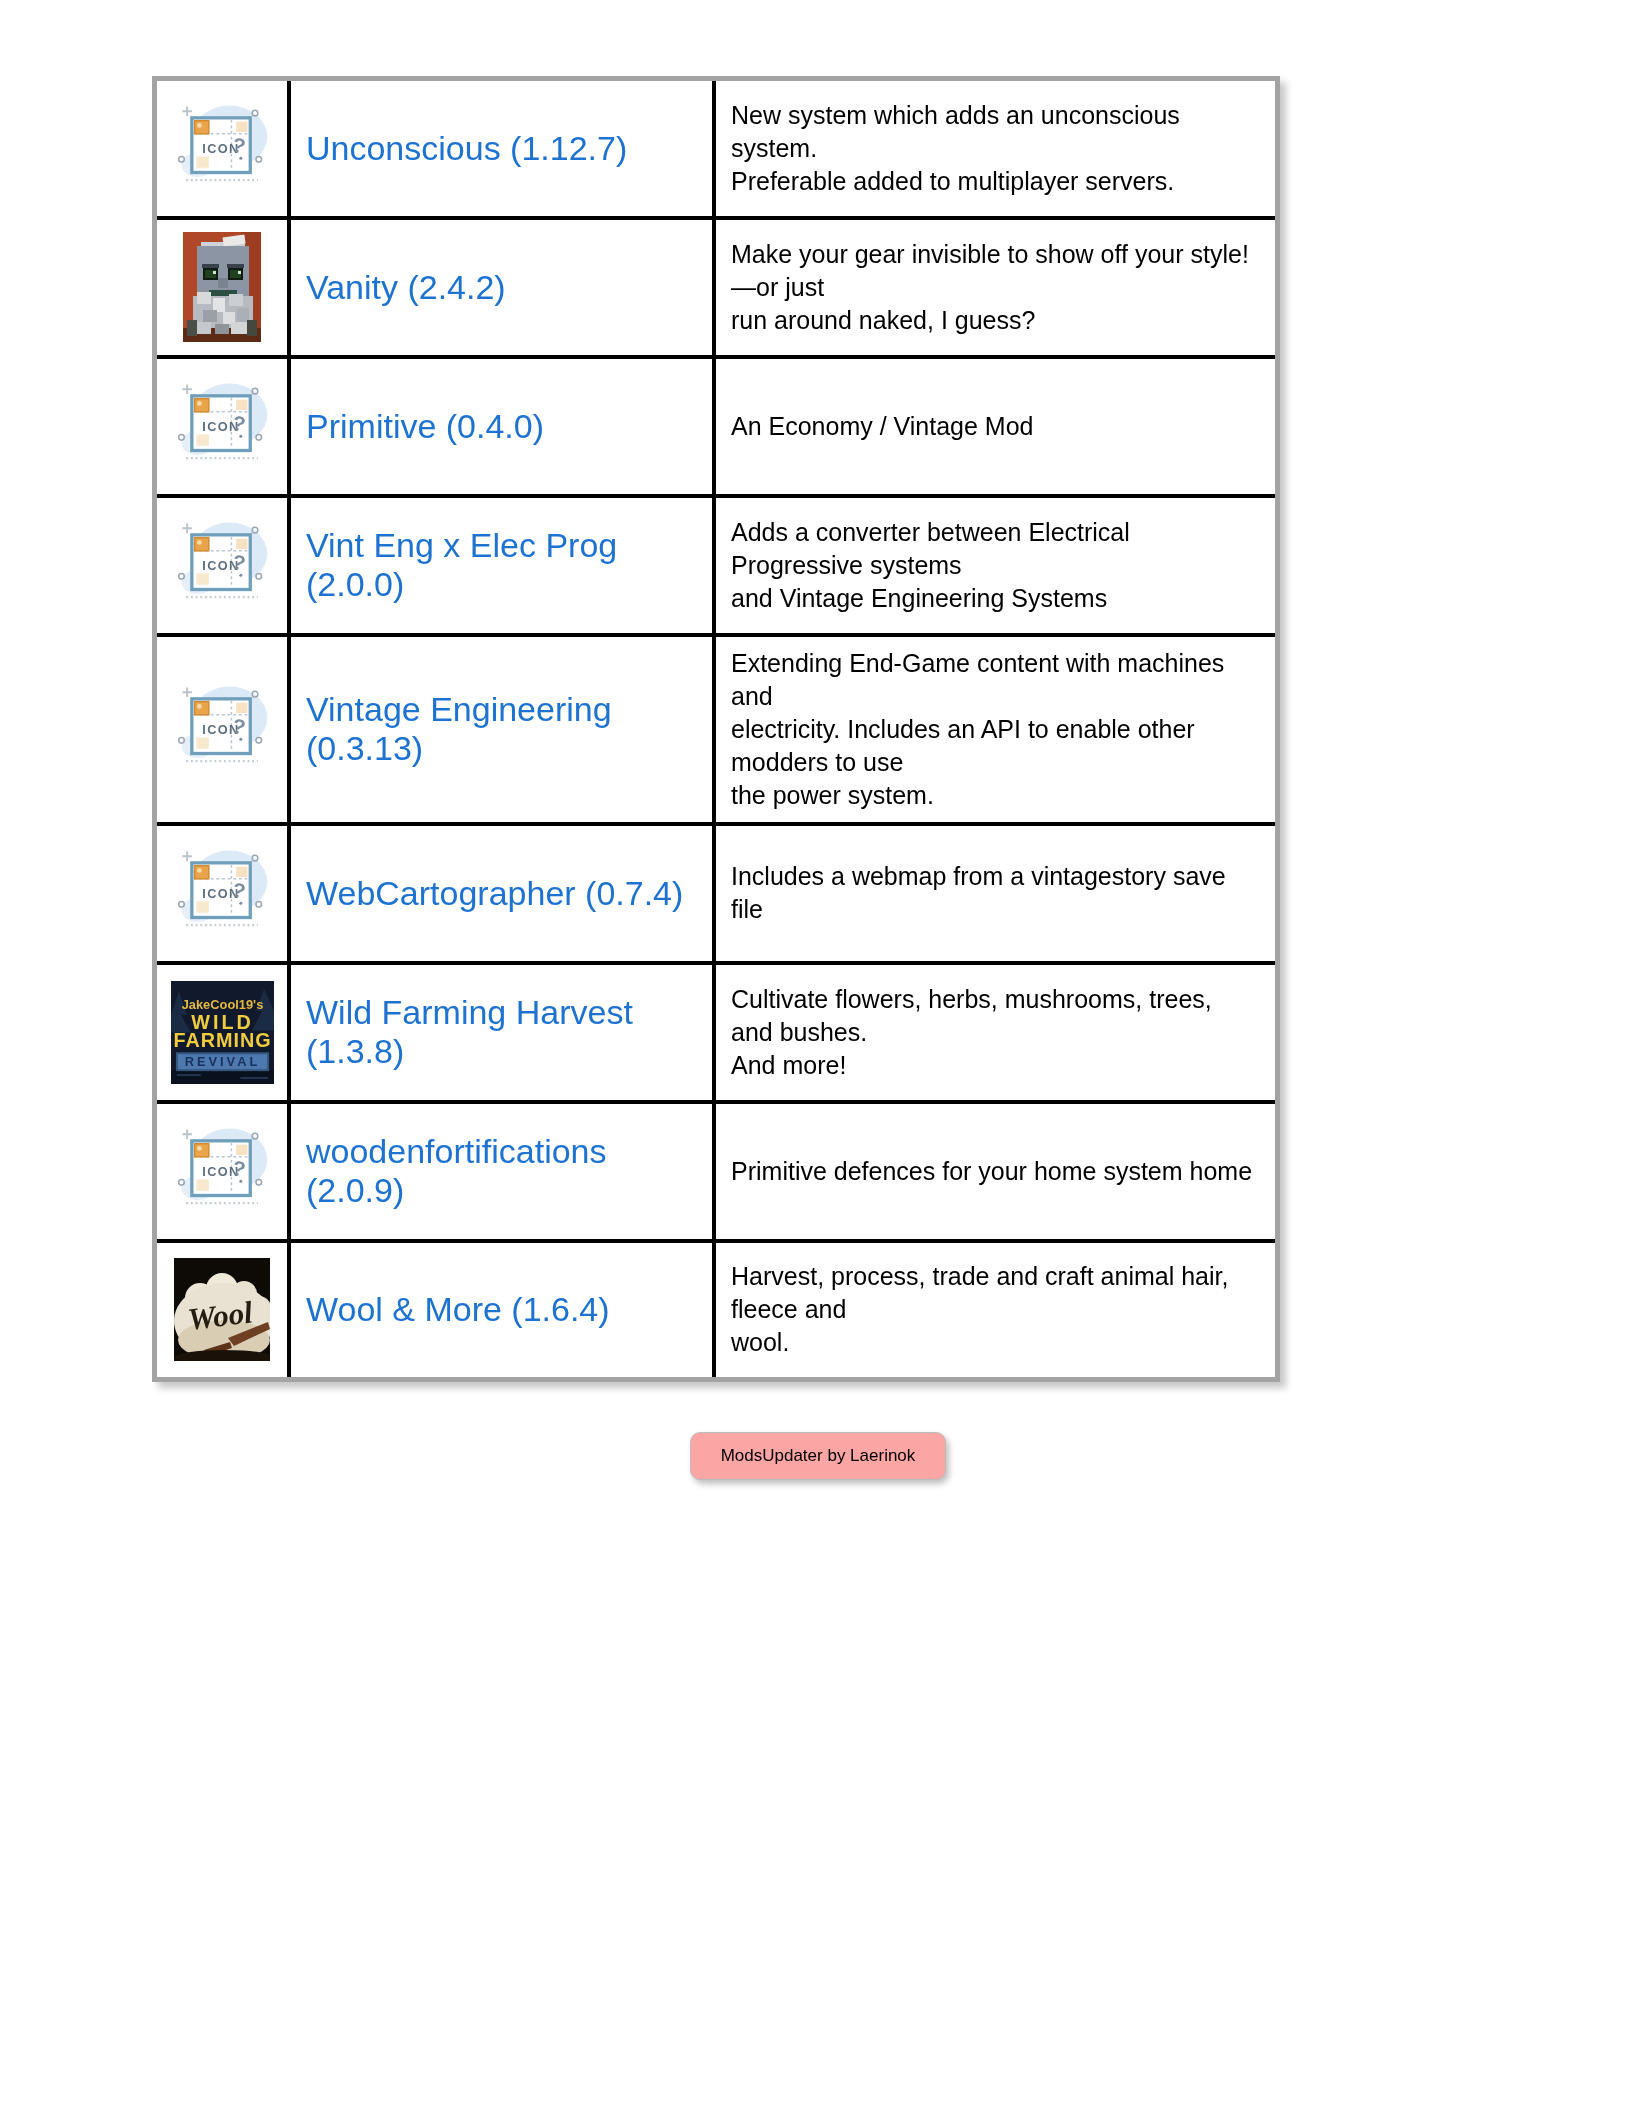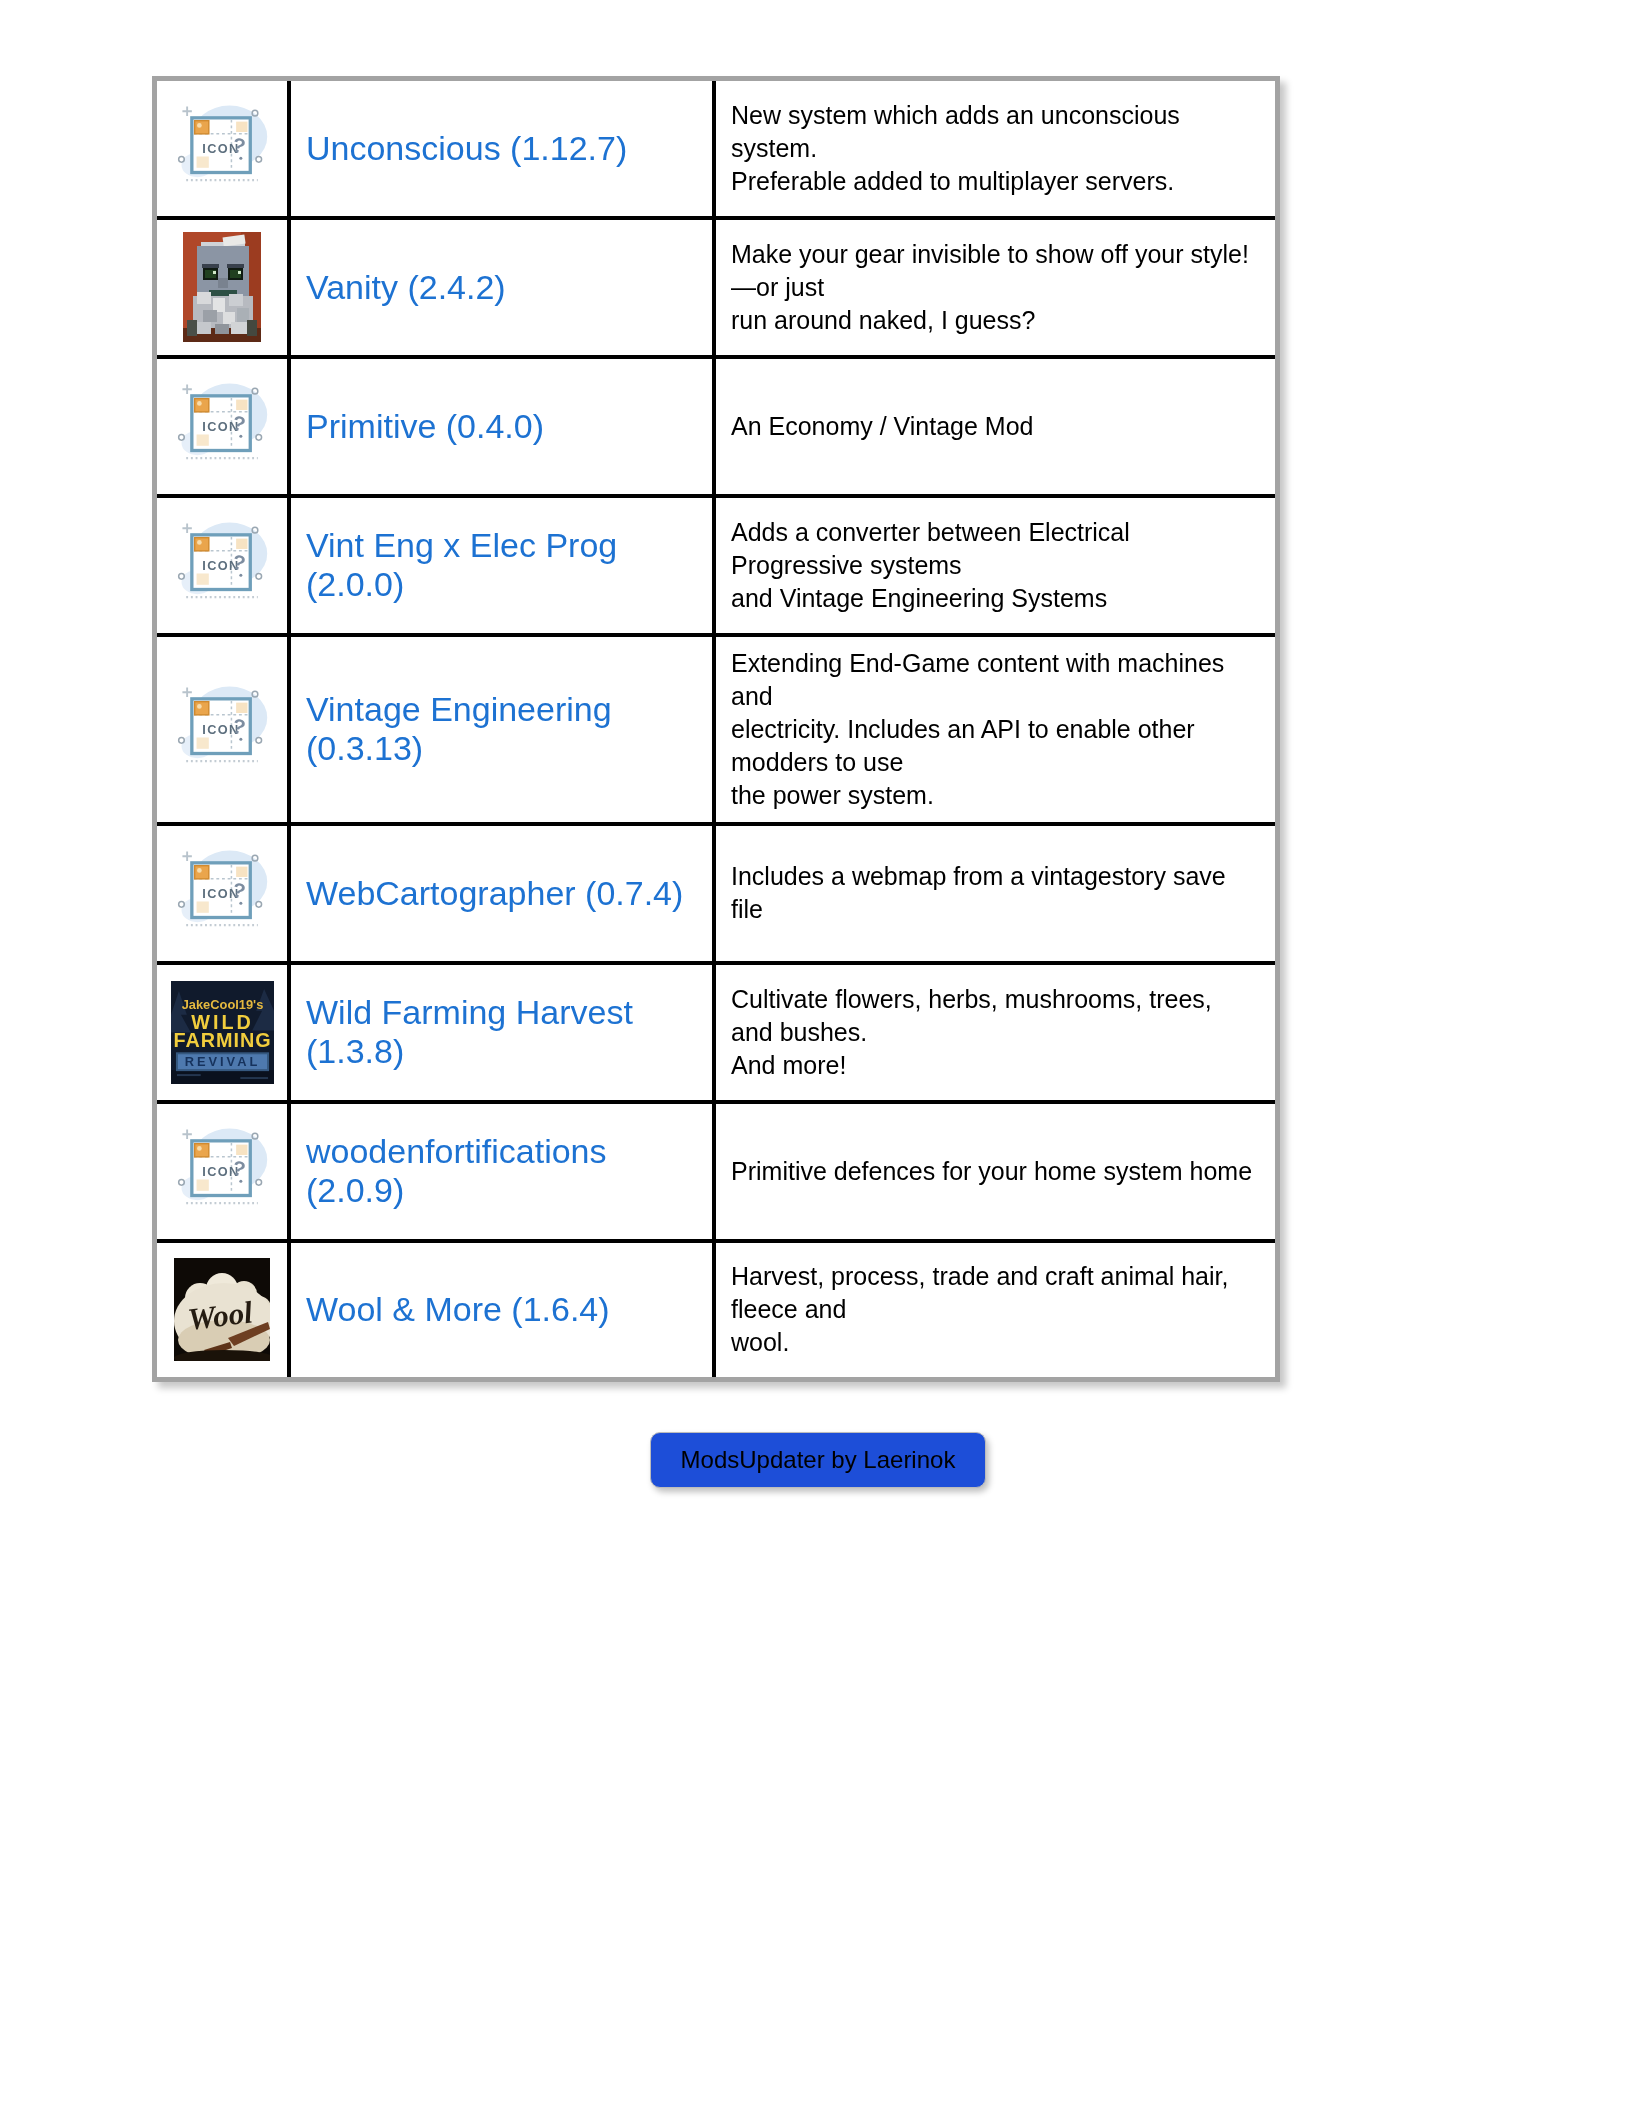--- a/index.html
+++ b/index.html
@@ -44,25 +44,25 @@
   .icon-box{display:inline-block;vertical-align:middle;}
   .icon-box svg{display:block;}
 
   .footer-wrap{
     width:1332px;
     text-align:center;
     margin-top:50px;
   }
   .badge{
     display:inline-block;
-    background:#1d4ed8;
+    background:#fca5a5;
     border:1px solid #bcbcbc;
     border-radius:10px;
     padding:13px 30px;
-    font-size:24px;
+    font-size:17px;
     color:#000;
     box-shadow:3px 4px 6px rgba(0,0,0,0.25);
   }
 </style>
 </head>
 <body>
 
 <div class="content">
   <table class="mods-table">
     <tbody>

